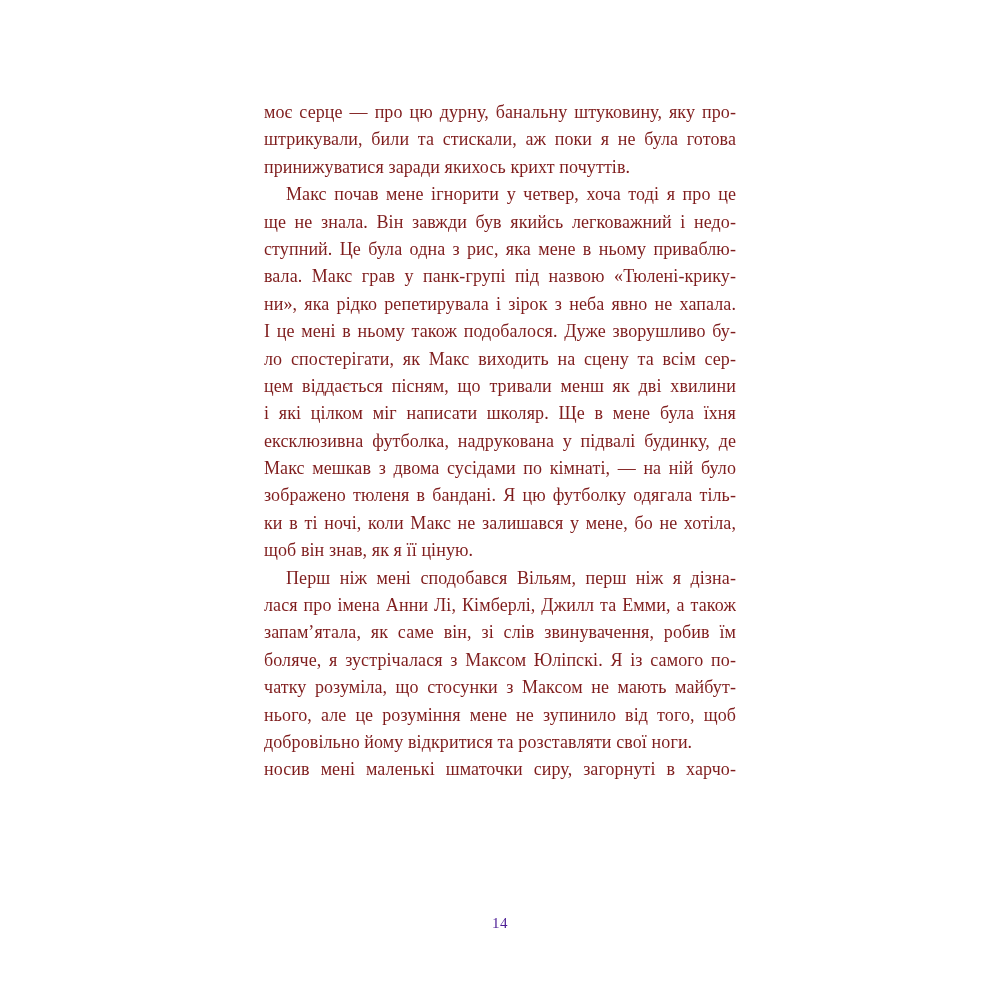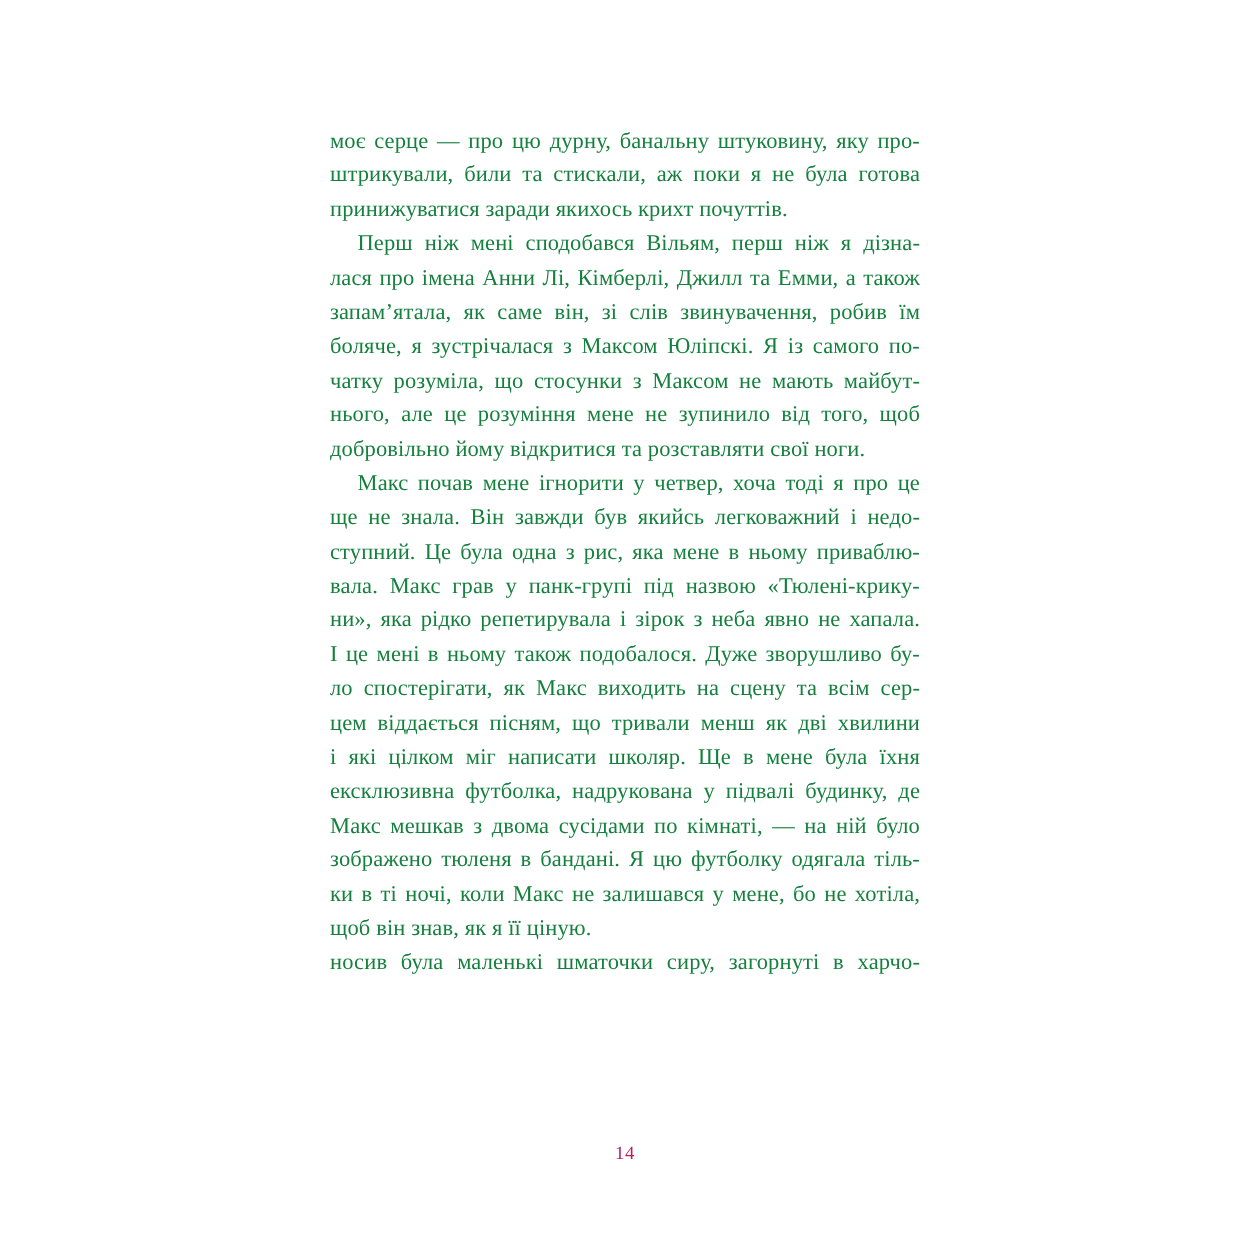--- a/index.html
+++ b/index.html
@@ -41,57 +41,57 @@
   .line.indent {
     text-indent: 22px;
   }
   .page-number {
     position: absolute;
     left: 264px;
     top: 915px;
     width: 472px;
     text-align: center;
     font-size: 15px;
-    color: #be185d;
+    color: #4c1d95;
     letter-spacing: 0.5px;
   }
 </style>
 </head>
 <body>
 
 <div class="book-page">
-  <div class="text-block" id="text-block" style="color: #15803d; font-family: Liberation Serif, serif;">
+  <div class="text-block" id="text-block" style="color: #7f1d1d; font-family: Liberation Serif, serif;">
       <div class="paragraph">
         <div class="line">моє серце — про цю дурну, банальну штуковину, яку про-</div>
         <div class="line">штрикували, били та стискали, аж поки я не була готова</div>
         <div class="line para-end">принижуватися заради якихось крихт почуттів.</div>
-      </div>
-      <div class="paragraph">
-        <div class="line indent">Перш ніж мені сподобався Вільям, перш ніж я дізна-</div>
-        <div class="line">лася про імена Анни Лі, Кімберлі, Джилл та Емми, а також</div>
-        <div class="line">запам’ятала, як саме він, зі слів звинувачення, робив їм</div>
-        <div class="line">боляче, я зустрічалася з Максом Юліпскі. Я із самого по-</div>
-        <div class="line">чатку розуміла, що стосунки з Максом не мають майбут-</div>
-        <div class="line">нього, але це розуміння мене не зупинило від того, щоб</div>
-        <div class="line para-end">добровільно йому відкритися та розставляти свої ноги.</div>
       </div>
       <div class="paragraph">
         <div class="line indent">Макс почав мене ігнорити у четвер, хоча тоді я про це</div>
         <div class="line">ще не знала. Він завжди був якийсь легковажний і недо-</div>
         <div class="line">ступний. Це була одна з рис, яка мене в ньому приваблю-</div>
         <div class="line">вала. Макс грав у панк-групі під назвою «Тюлені-крику-</div>
         <div class="line">ни», яка рідко репетирувала і зірок з неба явно не хапала.</div>
         <div class="line">І це мені в ньому також подобалося. Дуже зворушливо бу-</div>
         <div class="line">ло спостерігати, як Макс виходить на сцену та всім сер-</div>
         <div class="line">цем віддається пісням, що тривали менш як дві хвилини</div>
         <div class="line">і які цілком міг написати школяр. Ще в мене була їхня</div>
         <div class="line">ексклюзивна футболка, надрукована у підвалі будинку, де</div>
         <div class="line">Макс мешкав з двома сусідами по кімнаті, — на ній було</div>
         <div class="line">зображено тюленя в бандані. Я цю футболку одягала тіль-</div>
         <div class="line">ки в ті ночі, коли Макс не залишався у мене, бо не хотіла,</div>
         <div class="line para-end">щоб він знав, як я її ціную.</div>
       </div>
       <div class="paragraph">
-        <div class="line">носив була маленькі шматочки сиру, загорнуті в харчо-</div>
+        <div class="line indent">Перш ніж мені сподобався Вільям, перш ніж я дізна-</div>
+        <div class="line">лася про імена Анни Лі, Кімберлі, Джилл та Емми, а також</div>
+        <div class="line">запам’ятала, як саме він, зі слів звинувачення, робив їм</div>
+        <div class="line">боляче, я зустрічалася з Максом Юліпскі. Я із самого по-</div>
+        <div class="line">чатку розуміла, що стосунки з Максом не мають майбут-</div>
+        <div class="line">нього, але це розуміння мене не зупинило від того, щоб</div>
+        <div class="line para-end">добровільно йому відкритися та розставляти свої ноги.</div>
+      </div>
+      <div class="paragraph">
+        <div class="line">носив мені маленькі шматочки сиру, загорнуті в харчо-</div>
       </div>
     </div>
   <div class="page-number">14</div>
 </div>
 
 </body></html>

